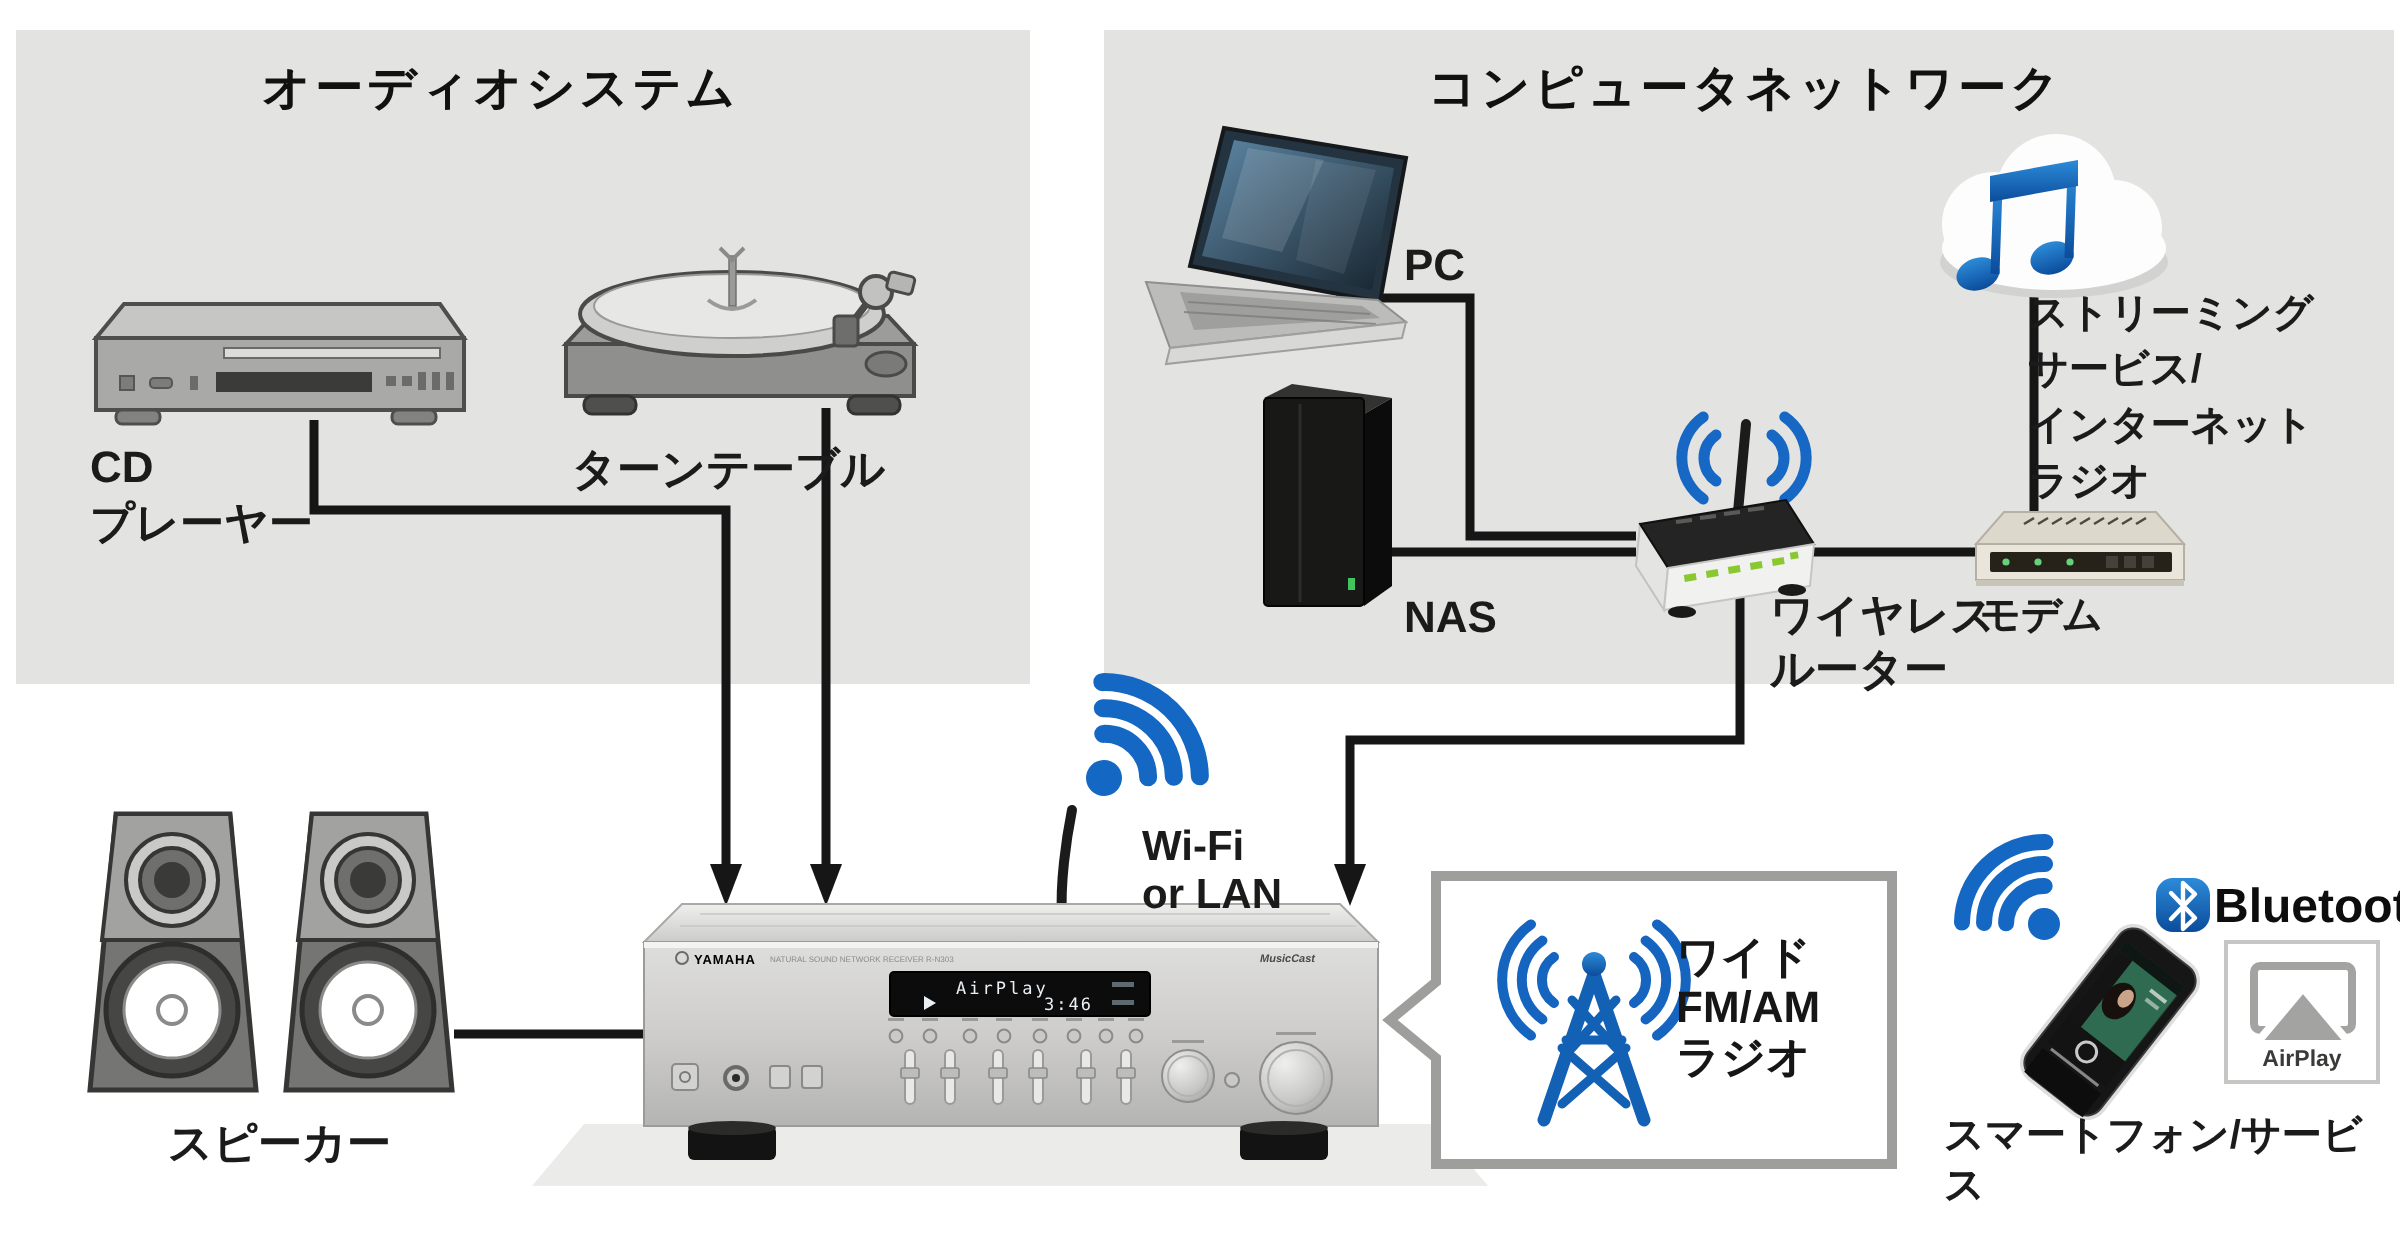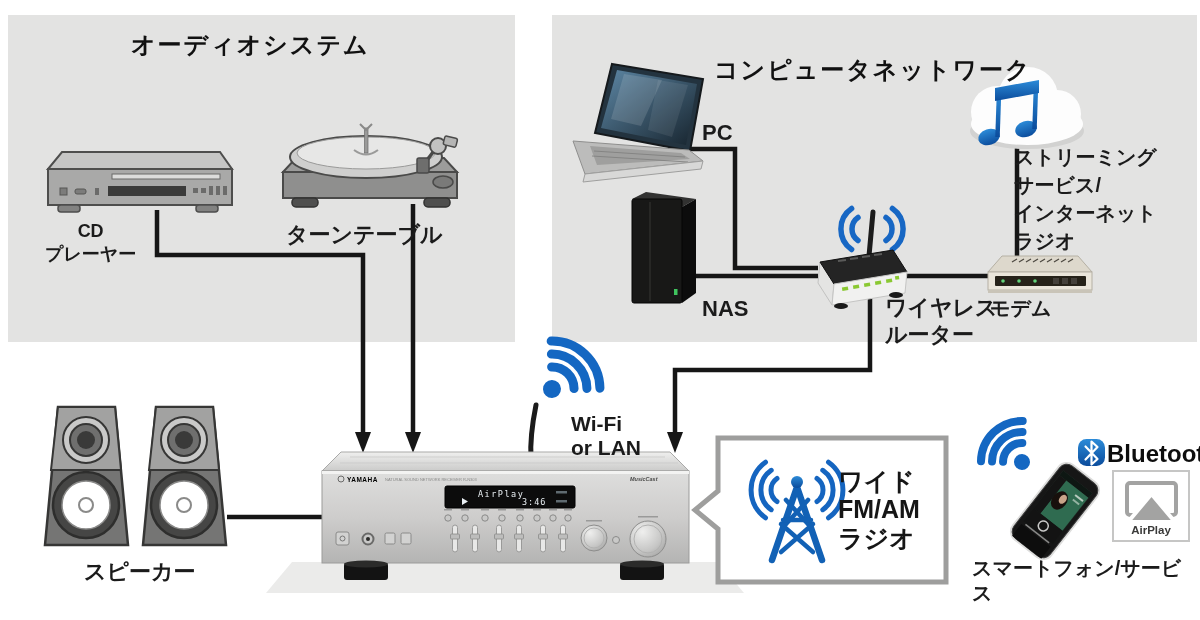--- a/index.html
+++ b/index.html
@@ -2,31 +2,31 @@
 <html><head>
 <meta charset="utf-8">
 <style>
   html,body{margin:0;padding:0;background:#ffffff;}
   #stage{position:relative;width:1200px;height:620px;background:#ffffff;overflow:hidden;
          font-family:"Liberation Sans","DejaVu Sans",sans-serif;}
   svg.scene{position:absolute;left:0;top:0;}
   .lbl{position:absolute;font-weight:700;color:#1b1b1b;white-space:pre-line;line-height:1.27;}
   .panel-title{font-size:24px;letter-spacing:2px;color:#111;}
   #title-audio{left:131px;top:30px;text-align:right;}
-  #title-network{left:714px;top:30px;margin-top:25px;}
-  #lbl-cd{left:45px;top:220px;font-size:18px;text-align:center;}
+  #title-network{left:714px;top:30px;}
+  #lbl-cd{left:45px;top:220px;font-size:22px;}
   #lbl-tt{left:286px;top:221px;font-size:22px;}
   #lbl-spk{left:84px;top:558px;font-size:22px;}
   #lbl-pc{left:702px;top:119px;font-size:22px;}
   #lbl-nas{left:702px;top:295px;font-size:22px;}
   #lbl-router{left:885px;top:295px;font-size:22px;line-height:1.22;}
   #lbl-modem{left:990px;top:296px;font-size:20px;}
   #lbl-stream{left:1014px;top:143px;font-size:20px;line-height:1.4;}
   #lbl-wifi{left:546px;top:412px;font-size:21px;line-height:1.14;margin-left:25px;}
-  #lbl-callout{left:838px;top:467px;font-size:25px;line-height:1.13;color:#161616;}
+  #lbl-callout{left:838px;top:467px;font-size:22px;line-height:1.13;color:#161616;}
   #lbl-bt{left:1107px;top:439px;font-size:24px;color:#0d0d0d;}
   #lbl-airplay{left:1114px;top:523px;width:74px;text-align:center;font-size:11.5px;color:#3a3a39;}
   #lbl-phone{left:972px;top:556px;font-size:20px;}
 </style>
 </head>
 <body>
 
 <div id="stage">
 <svg class="scene" width="1200" height="620" viewBox="0 0 1200 620">
   <defs>

